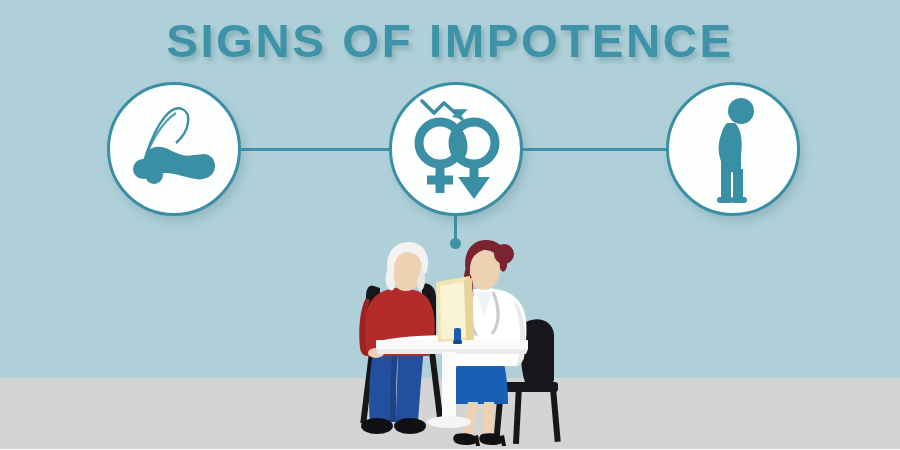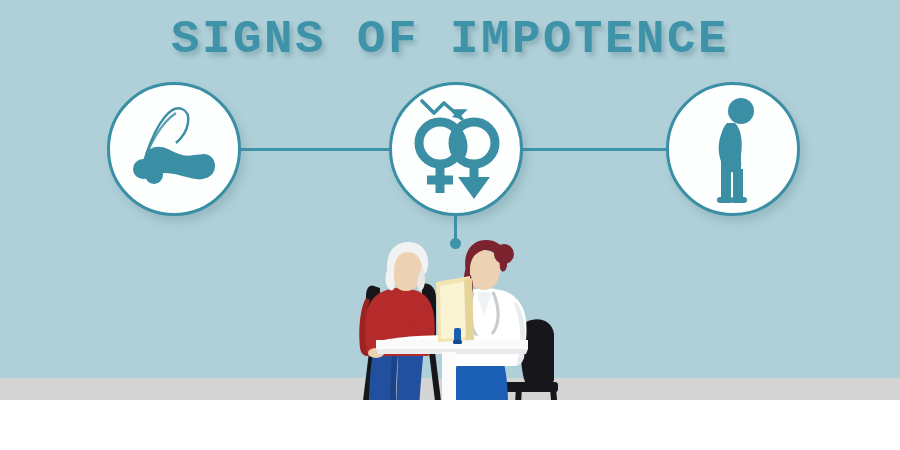--- a/index.html
+++ b/index.html
@@ -3,23 +3,23 @@
 <meta charset="utf-8">
 <style>
   html, body {
     margin: 0;
     padding: 0;
     background: #ffffff;
   }
   #poster {
     position: relative;
     width: 900px;
-    height: 400px;
+    height: 449px;
     overflow: hidden;
-    font-family: Liberation Mono, monospace;
+    font-family: Liberation Sans, sans-serif;
     background: #afd0d8;
   }
   .bg-sky {
     position: absolute;
     left: 0; top: 0;
     width: 900px; height: 378px;
     background: #afd0d8;
   }
   .bg-floor {
     position: absolute;

